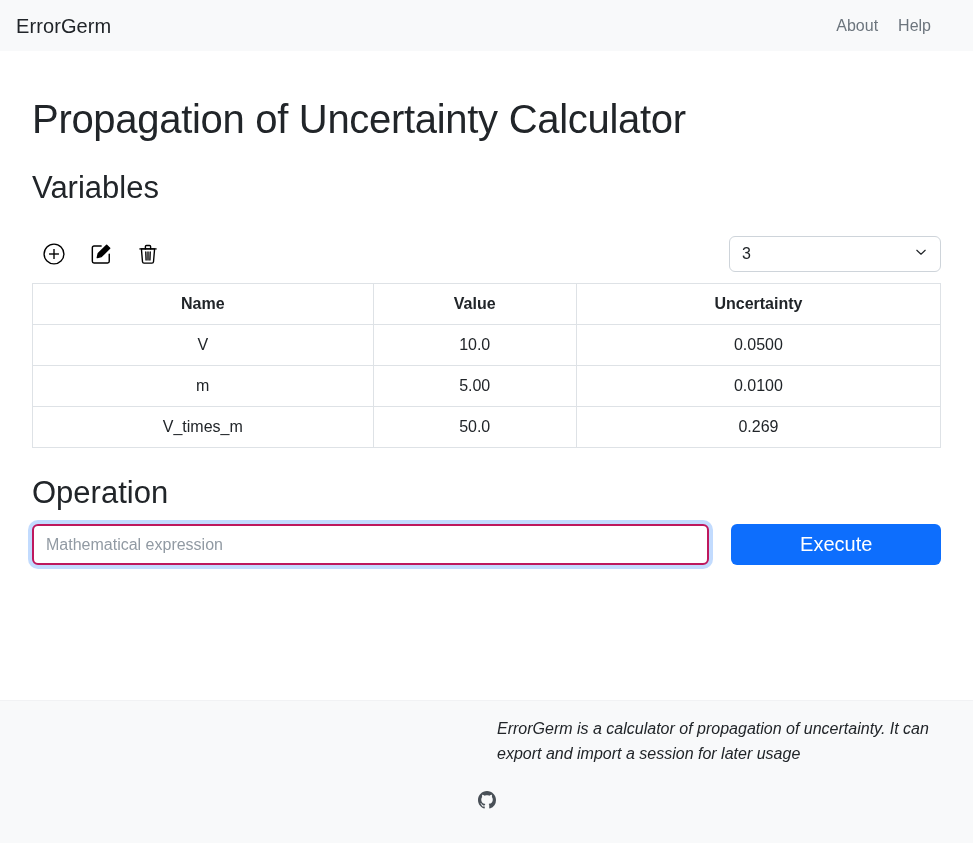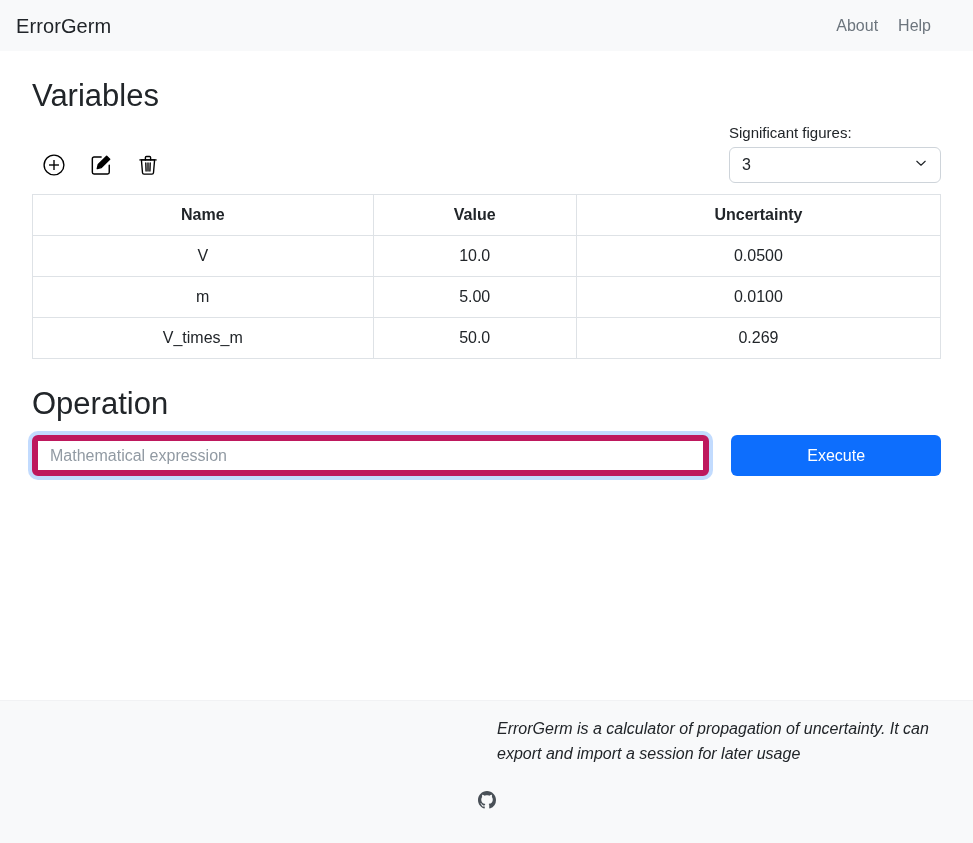--- a/index.html
+++ b/index.html
@@ -171,39 +171,39 @@
     margin-top: 13px;
     gap: 22px;
   }
   .expr-field {
     position: relative;
     width: 682px;
   }
   .expr-input {
     width: 100%;
     height: 41px;
-    border: 6px solid #be185d;
+    border: 2px solid #be185d;
     border-radius: 6px;
     padding: 0 12px;
     font-size: 16px;
     font-family: "Liberation Sans", sans-serif;
     color: #212529;
     background: #ffffff;
     outline: none;
     box-shadow: 0 0 0 4px rgba(13,110,253,.25);
   }
   .expr-input::placeholder { color: #919aa3; opacity: 1; }
   .btn-execute {
     width: 211px;
     height: 41px;
     background: #0d6efd;
     color: #ffffff;
     border: none;
     border-radius: 6px;
-    font-size: 16px;
+    font-size: 20px;
     font-family: "Liberation Sans", sans-serif;
     cursor: pointer;
   }
 
   
   .footer {
     position: absolute;
     left: 0;
     top: 700px;
     width: 973px;
@@ -241,20 +241,21 @@
 <div class="navbar">
   <span class="navbar-brand">ErrorGerm</span>
   <div class="nav-links">
     <a class="nav-link">About</a>
     <a class="nav-link">Help</a>
   </div>
 </div>
 
 <div class="container">
 
+  <h1 class="page-title">Propagation of Uncertainty Calculator</h1>
 
 
   <h2 class="section-title">Variables</h2>
 
   <div class="toolbar-row">
     <div class="icon-group">
 
       <button class="icon-btn">
         <span>
           <svg width="22" height="22" viewBox="0 0 16 16" fill="none" stroke="currentColor" stroke-width="1">
@@ -283,21 +284,20 @@
             <line x1="6.4" y1="6.5" x2="6.6" y2="12.4"></line>
             <line x1="8" y1="6.5" x2="8" y2="12.4"></line>
             <line x1="9.6" y1="6.5" x2="9.4" y2="12.4"></line>
           </svg>
         </span>
       </button>
 
     </div>
 
     <div class="sigfig-wrap">
-      <label class="sigfig-label">Significant figures:</label>
       <div class="select-box">
         <span>3</span>
         <span class="select-chevron">
           <svg width="14" height="14" viewBox="0 0 16 16" fill="none" stroke="currentColor" stroke-width="1.3" stroke-linecap="round" stroke-linejoin="round">
             <path d="M3.2 6 8 10.6 12.8 6"></path>
           </svg>
         </span>
       </div>
     </div>
   </div>

